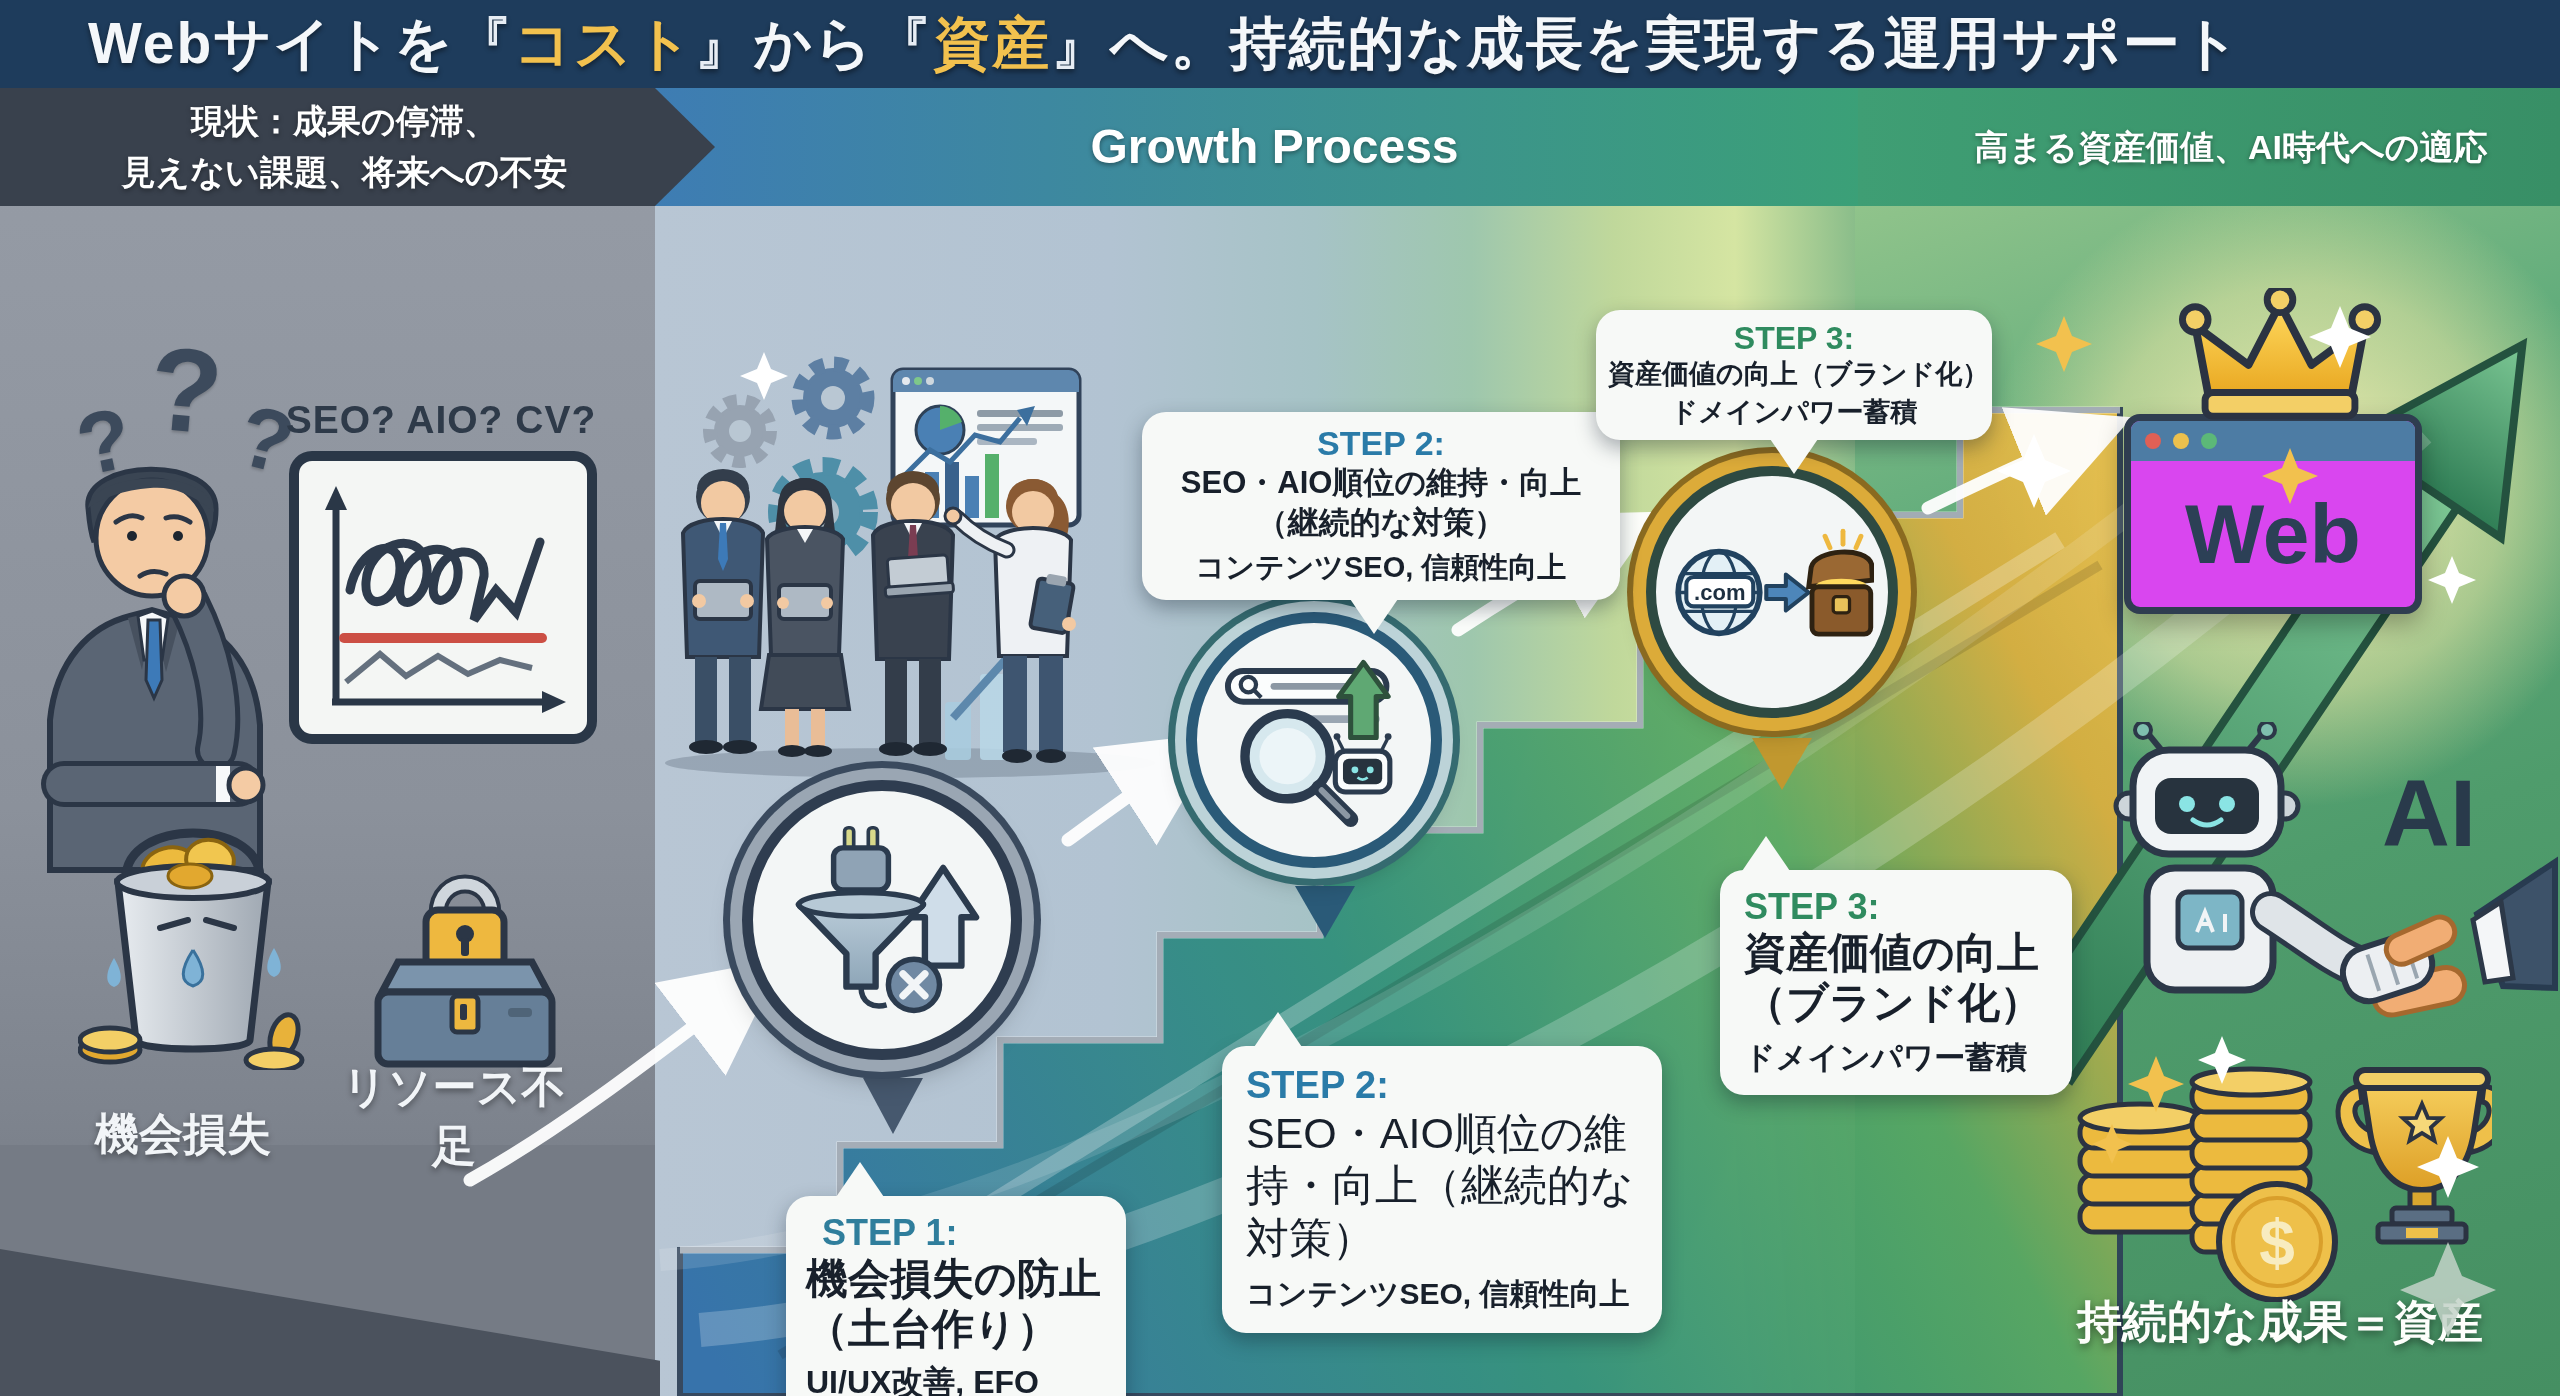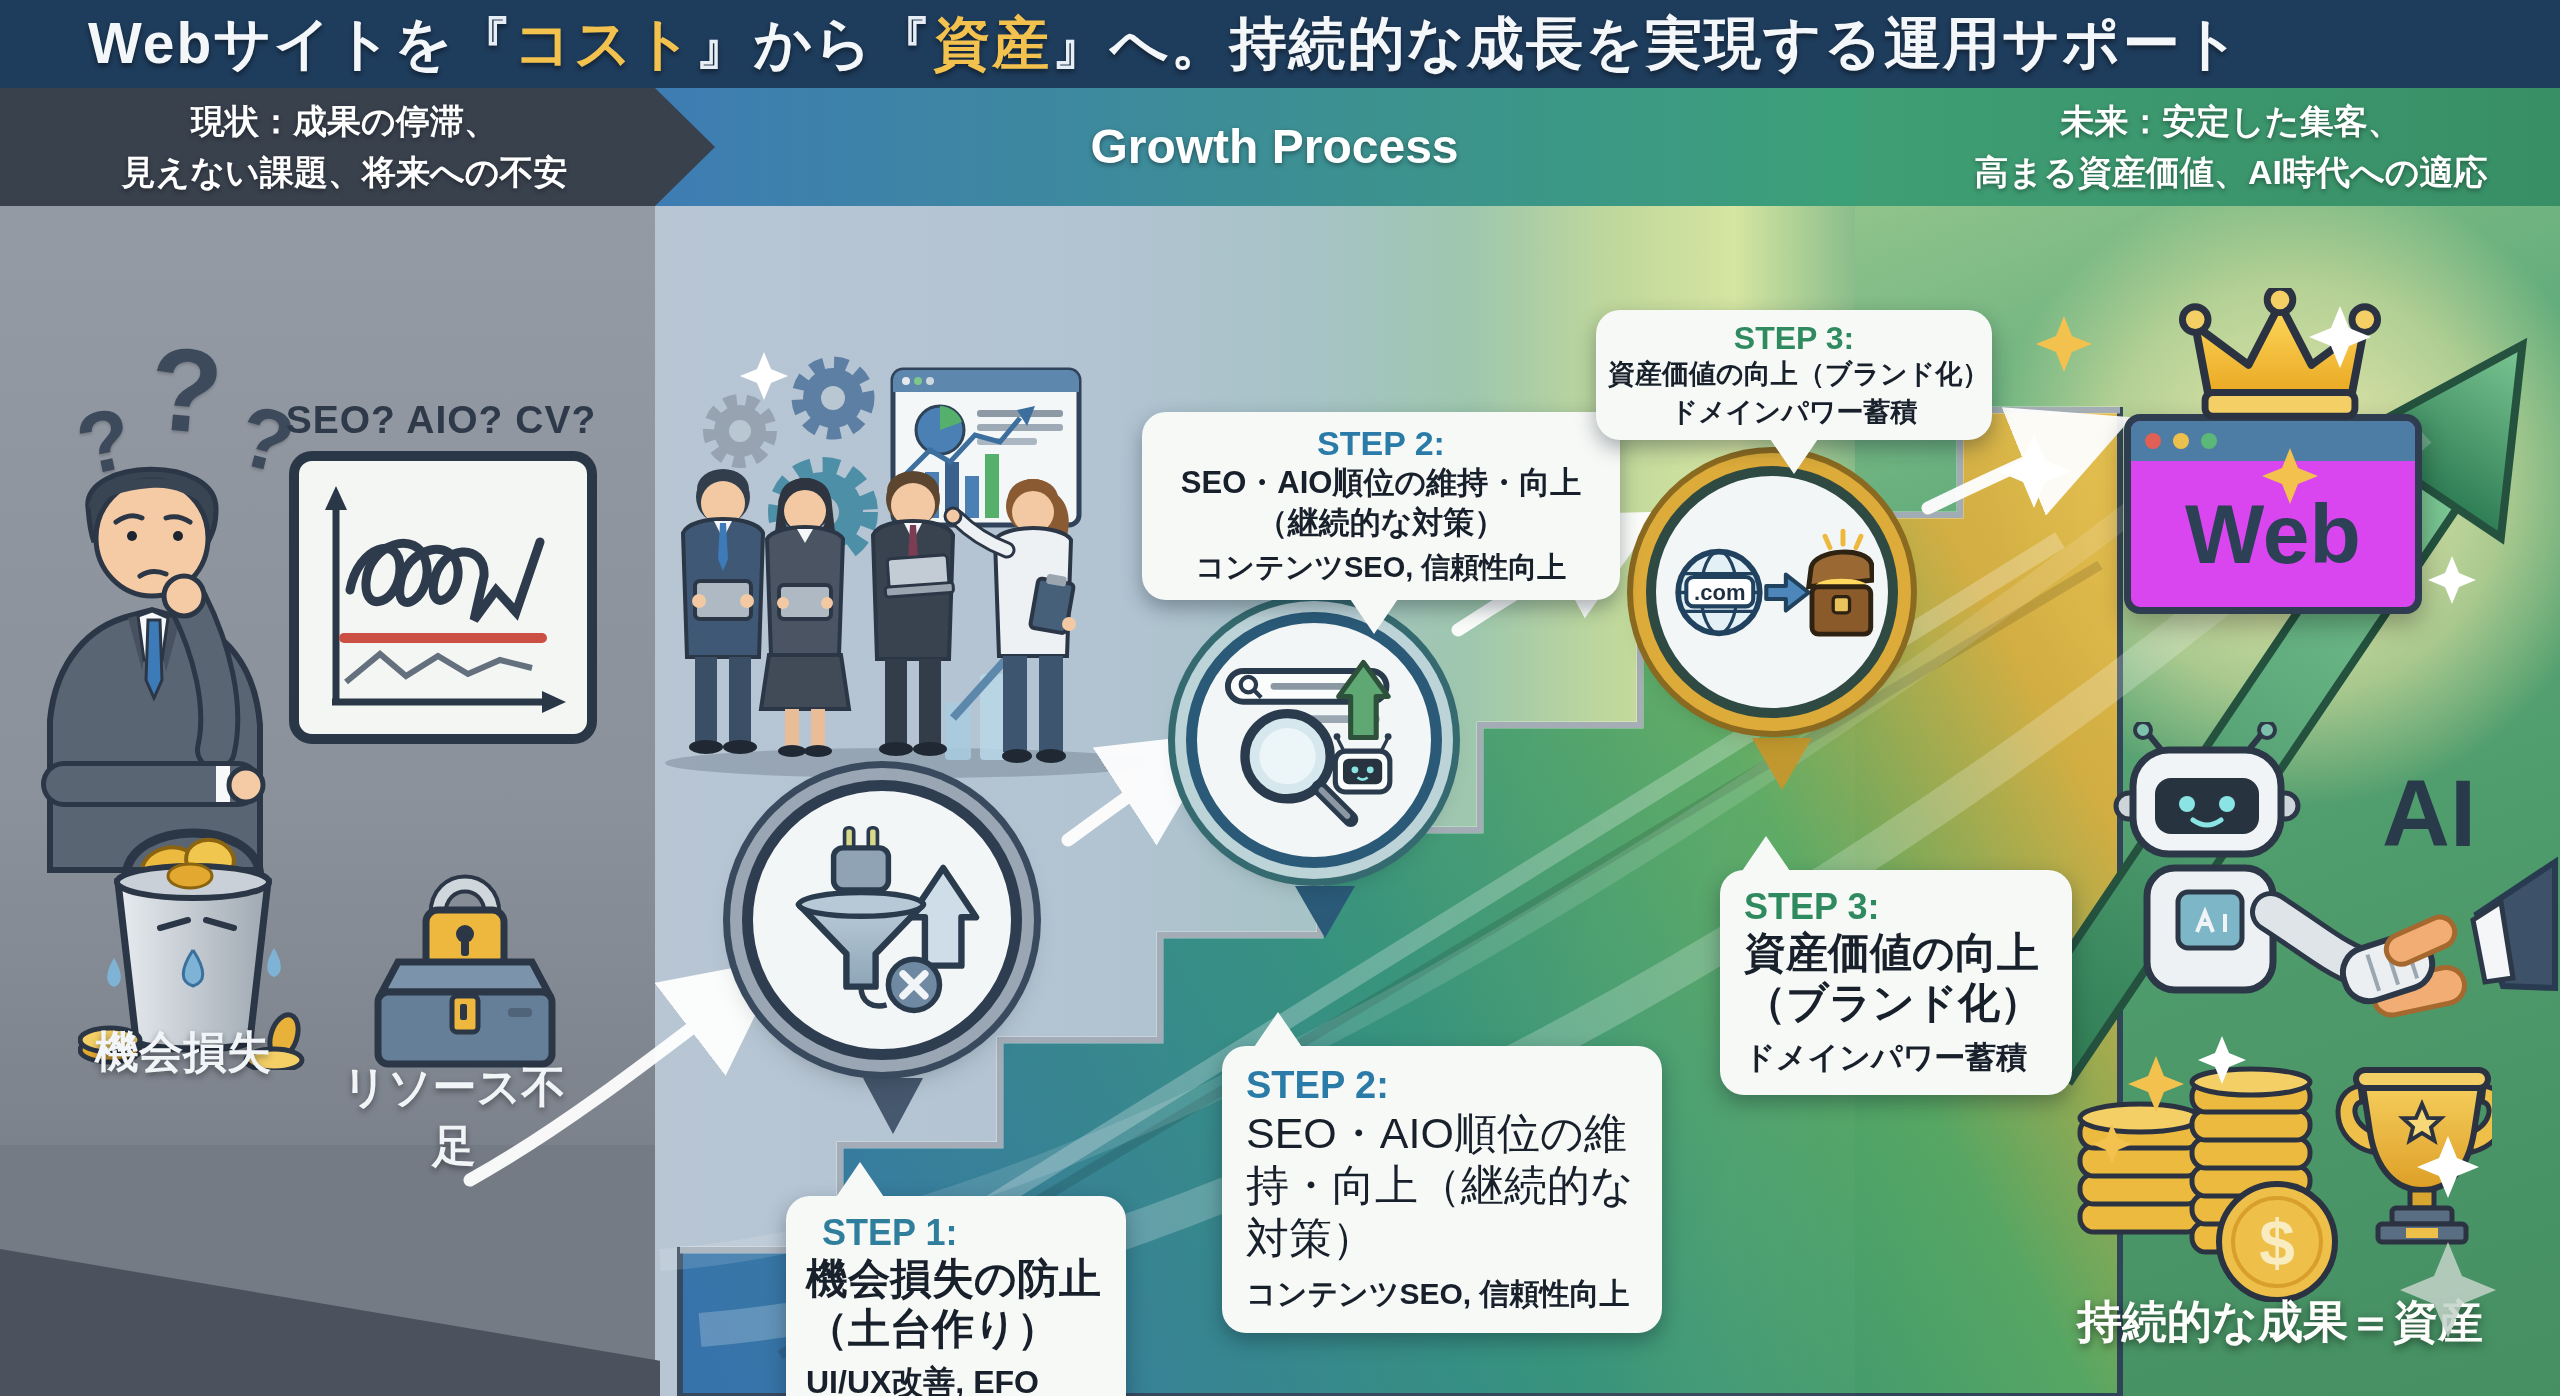--- a/index.html
+++ b/index.html
@@ -207,21 +207,21 @@
     <rect x="66" y="48" width="78" height="60" rx="12" fill="#eeb83f" stroke="#2b3646" stroke-width="7"></rect>
     <circle cx="105" cy="72" r="9" fill="#2b3646"></circle>
     <rect x="101" y="76" width="8" height="18" rx="3" fill="#2b3646"></rect>
     <path d="M22,130 L38,100 H172 L188,130 Z" fill="#7b94ac" stroke="#2b3646" stroke-width="7"></path>
     <rect x="18" y="130" width="174" height="72" rx="10" fill="#667f98" stroke="#2b3646" stroke-width="7"></rect>
     <rect x="92" y="134" width="26" height="36" rx="5" fill="#eeb83f" stroke="#2b3646" stroke-width="5"></rect>
     <rect x="100" y="142" width="7" height="16" rx="2" fill="#2b3646"></rect>
     <rect x="148" y="146" width="24" height="9" rx="4" fill="#4f6478"></rect>
   </svg>
 
-  <div class="abs problem-label" style="left:88px;top:1023px;width:190px;">機会損失</div>
+  <div class="abs problem-label" style="left:88px;top:1105px;width:190px;">機会損失</div>
   <div class="abs problem-label" style="left:326px;top:1058px;width:256px;">リソース不足</div>
 
   <svg class="abs" style="left:655px;top:300px;z-index:22;" width="560" height="480" viewBox="0 0 560 480">
     <ellipse cx="255" cy="463" rx="245" ry="15" fill="rgba(80,92,108,0.3)"></ellipse>
     <g>
       <g transform="translate(85,131)" color="#97a3b1">
           <circle r="26" fill="currentColor"></circle>
           <circle r="30" fill="none" stroke="currentColor" stroke-width="14" stroke-dasharray="12 9"></circle>
           <circle r="11" fill="#b9c7d3"></circle>
         </g>
@@ -572,21 +572,20 @@
   <div class="abs outcome">持続的な成果＝資産</div>
 
   <div class="abs band band-mid">
     <span>Growth Process</span>
   </div>
   <div class="abs band band-left">
     <span>現状：成果の停滞、</span>
     <span>見えない課題、将来への不安</span>
   </div>
   <div class="abs band band-right">
-    <span>未来：安定した集客、</span>
     <span>高まる資産価値、AI時代への適応</span>
   </div>
 
   <div class="abs title-bar">
     <span>Webサイトを</span>
       <span class="bracket">『</span>
       <span class="gold">コスト</span>
       <span class="bracket">』</span>
       <span>から</span>
       <span class="bracket">『</span>

